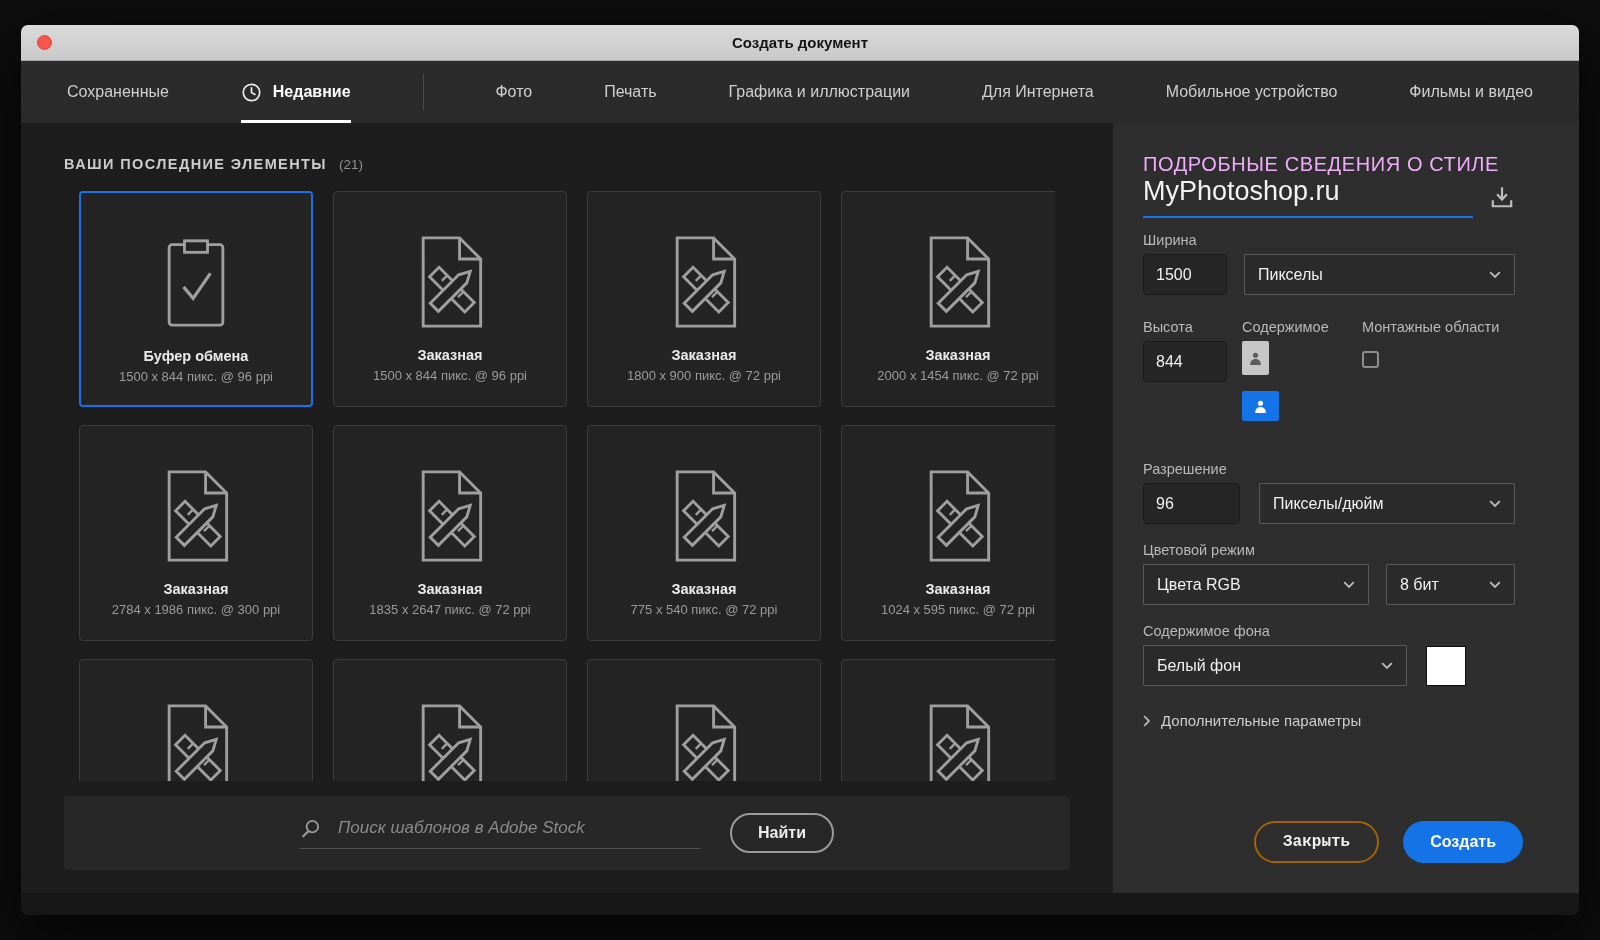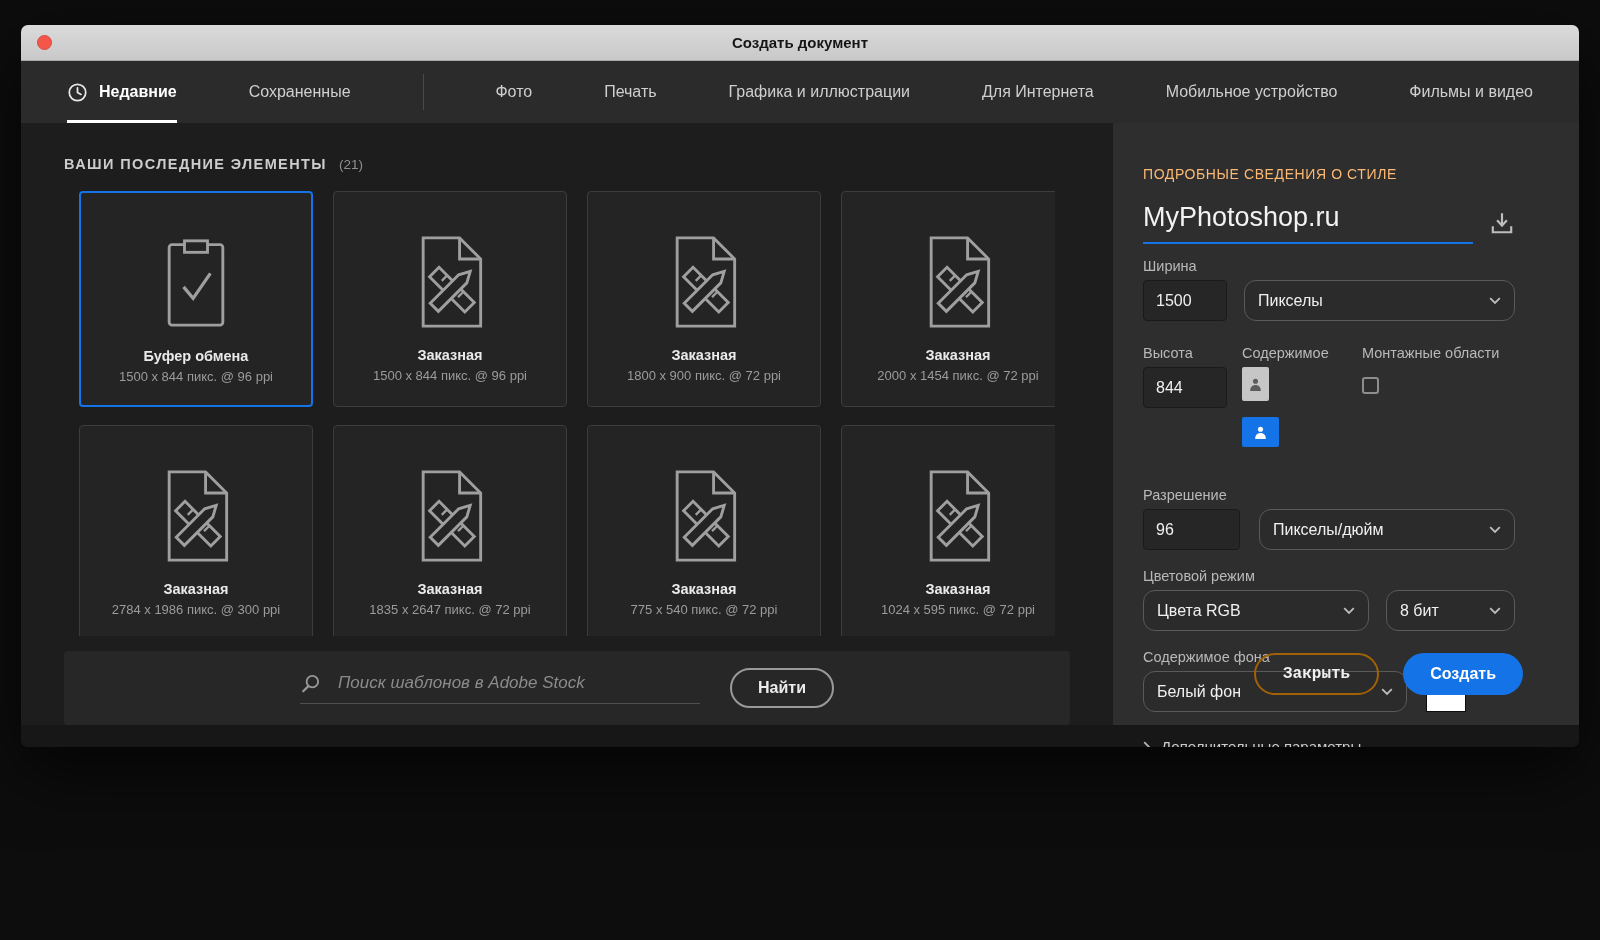--- a/index.html
+++ b/index.html
@@ -1,19 +1,19 @@
 <!DOCTYPE html>
 <html><head>
 <meta charset="utf-8">
 <style>
   * { margin:0; padding:0; box-sizing:border-box; }
   html,body { width:1600px; height:940px; overflow:hidden; background:#0d0d0d;
     font-family:"Liberation Sans","DejaVu Sans",sans-serif; }
 
-  .window { position:absolute; left:21px; top:25px; width:1558px; height:722px;
+  .window { position:absolute; left:21px; top:25px; width:1558px; height:890px;
     border-radius:7px; overflow:hidden; background:#1d1d1d; display:flex; flex-direction:column;
     box-shadow:0 24px 70px rgba(0,0,0,.7); }
 
   
   .titlebar { height:36px; background:linear-gradient(#dadada,#c9c9c9); border-bottom:1px solid #a8a8a8;
     display:flex; align-items:center; justify-content:center; position:relative; flex:0 0 auto; }
   .titlebar-title { font-size:15px; font-weight:700; color:#151515; }
   .traffic { position:absolute; left:16px; top:0; height:100%; display:flex; align-items:center; }
   .dot-red { width:15px; height:15px; border-radius:50%; background:#f4564a; border:1px solid #d94a3e; }
 
@@ -52,34 +52,34 @@
     color:#d8d8d8; font-size:17px; font-style:italic; font-family:inherit; }
   .search-input::placeholder { color:#8b8b8b; font-style:italic; }
   .btn-find { margin-left:30px; background:transparent; border:2px solid #9a9a9a; border-radius:21px;
     color:#ececec; font-size:16px; font-weight:700; padding:9px 26px; font-family:inherit; cursor:pointer; }
 
   .bottom-strip { height:22px; background:#171717; flex:0 0 auto; }
 
   
   .panel { width:466px; flex:0 0 auto; background:#2e2e2e; position:relative; padding-left:30px; }
   .panel-inner { width:372px; }
-  .panel-heading { margin-top:43px; color:#fdba74; font-size:14px; letter-spacing:.6px; }
-
-  .name-row { margin-top:20px; display:flex; align-items:flex-end; }
+  .panel-heading { margin-top:30px; color:#f0abfc; font-size:20px; letter-spacing:.6px; }
+
+  .name-row { display:flex; align-items:flex-end; }
   .name-input { flex:1; min-width:0; background:transparent; border:none; outline:none;
     border-bottom:2px solid #1473e6; color:#f2f2f2; font-size:27px; padding:0 0 9px; font-family:inherit; }
   .save-icon { width:26px; height:26px; margin:0 0 8px 16px; color:#bdbdbd; cursor:pointer; flex:0 0 auto; }
 
   .field-label { color:#b9b9b9; font-size:14.5px; }
   .mt22 { margin-top:14px; } .mt18 { margin-top:18px; } .mt40 { margin-top:40px; }
   .ctrl-row { margin-top:6px; display:flex; align-items:center; }
 
   .num-input { height:41px; background:#262626; border:1px solid #1a1a1a; border-radius:4px;
     color:#f0f0f0; font-size:16px; padding:0 12px; outline:none; font-family:inherit; }
-  .dropdown { height:41px; background:#2b2b2b; border:1px solid #5a5a5a; border-radius:12px;
+  .dropdown { height:41px; background:#2b2b2b; border:1px solid #5a5a5a; border-radius:1px;
     display:flex; align-items:center; justify-content:space-between; padding:16px 13px;
     color:#f0f0f0; font-size:16px; cursor:pointer; }
   .chev { width:12px; height:8px; color:#bdbdbd; flex:0 0 auto; margin-left:8px; }
 
   .height-grid { display:grid; grid-template-columns:99px 120px 1fr; margin-top:24px; }
   .hg-label { color:#b9b9b9; font-size:14.5px; }
   .hg-ctrl { margin-top:6px; }
   .orient-portrait { width:27px; height:34px; border-radius:2px; background:#c6c6c6;
     display:flex; align-items:center; justify-content:center; cursor:pointer; }
   .orient-portrait svg { width:17px; height:17px; color:#5c5c5c; }
@@ -152,28 +152,28 @@
 <div class="window">
 
   <div class="titlebar">
     <div class="traffic">
       <div class="dot-red"></div>
     </div>
     <div class="titlebar-title">Создать документ</div>
   </div>
 
   <div class="tabbar">
+    <div class="tab">
+      <span>Сохраненные</span>
+    </div>
     <div class="tab active">
       <svg class="clock">
           <use href="#icon-clock"></use>
         </svg>
       <span>Недавние</span>
-    </div>
-    <div class="tab">
-      <span>Сохраненные</span>
     </div>
     <div class="tab-divider"></div>
     <div class="tab">
       <span>Фото</span>
     </div>
     <div class="tab">
       <span>Печать</span>
     </div>
     <div class="tab">
       <span>Графика и иллюстрации</span>

